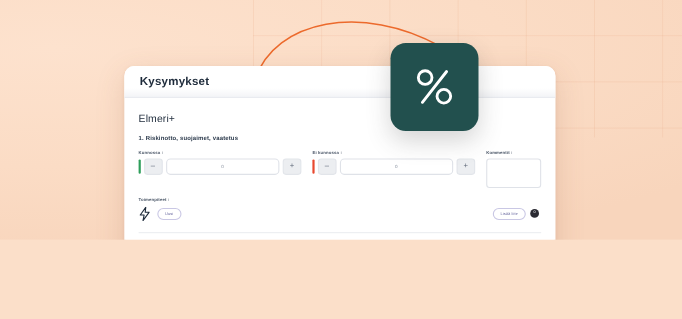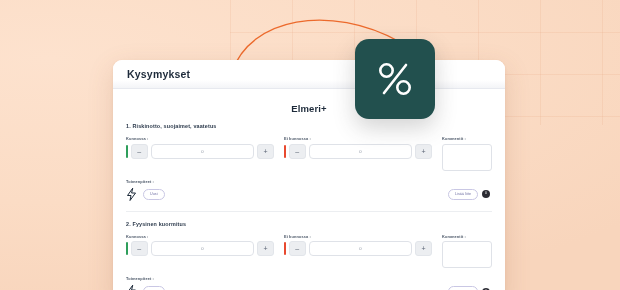--- a/index.html
+++ b/index.html
@@ -9,21 +9,21 @@
   body {
     width: 620px;
     height: 290px;
     overflow: hidden;
     font-family: "Liberation Sans", sans-serif;
     background: #fbdfc9;
   }
   #stage {
     position: relative;
     width: 620px;
-    height: 290px;
+    height: 218px;
     overflow: hidden;
     background: #fbdfc9;
   }
   
   .bg-grad {
     position: absolute;
     inset: 0;
     background:
       radial-gradient(120% 90% at 8% 20%, #fde2ce 0%, #fbdcc5 55%, #f8d5bc 100%);
   }
@@ -70,25 +70,24 @@
     font-size: 10.5px;
     font-weight: bold;
     color: #1d2a3a;
     letter-spacing: .2px;
   }
   .card-body {
     padding: 10px 13px 0 13px;
   }
   .form-title {
     font-size: 9.5px;
-    font-weight: bold;
+    font-weight: normal;
     color: #1d2a3a;
     letter-spacing: .1px;
     margin: 4px 0 9px 0;
-    text-align: center;
   }
   .section-title {
     font-size: 5.4px;
     font-weight: bold;
     color: #2c3a4c;
     letter-spacing: .15px;
     margin: 0 0 7px 0;
   }
   .row {
     display: flex;

